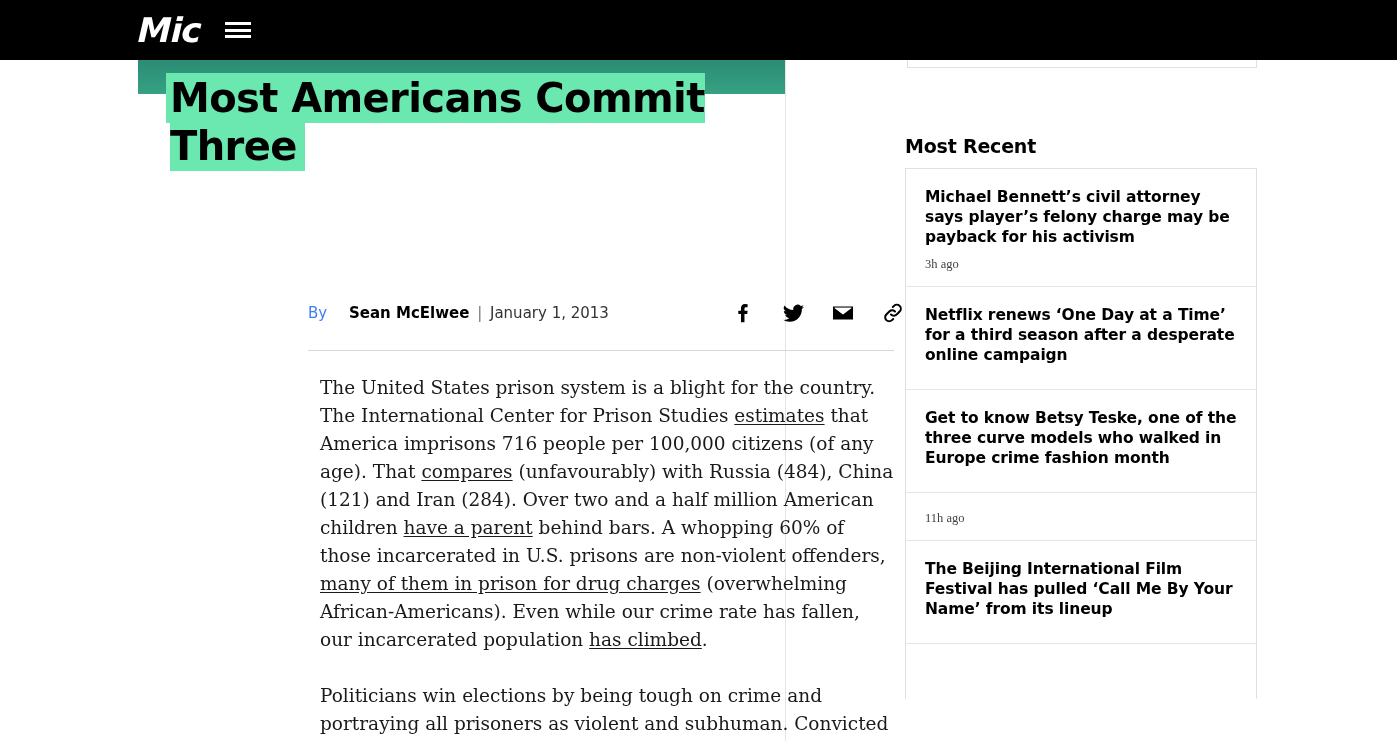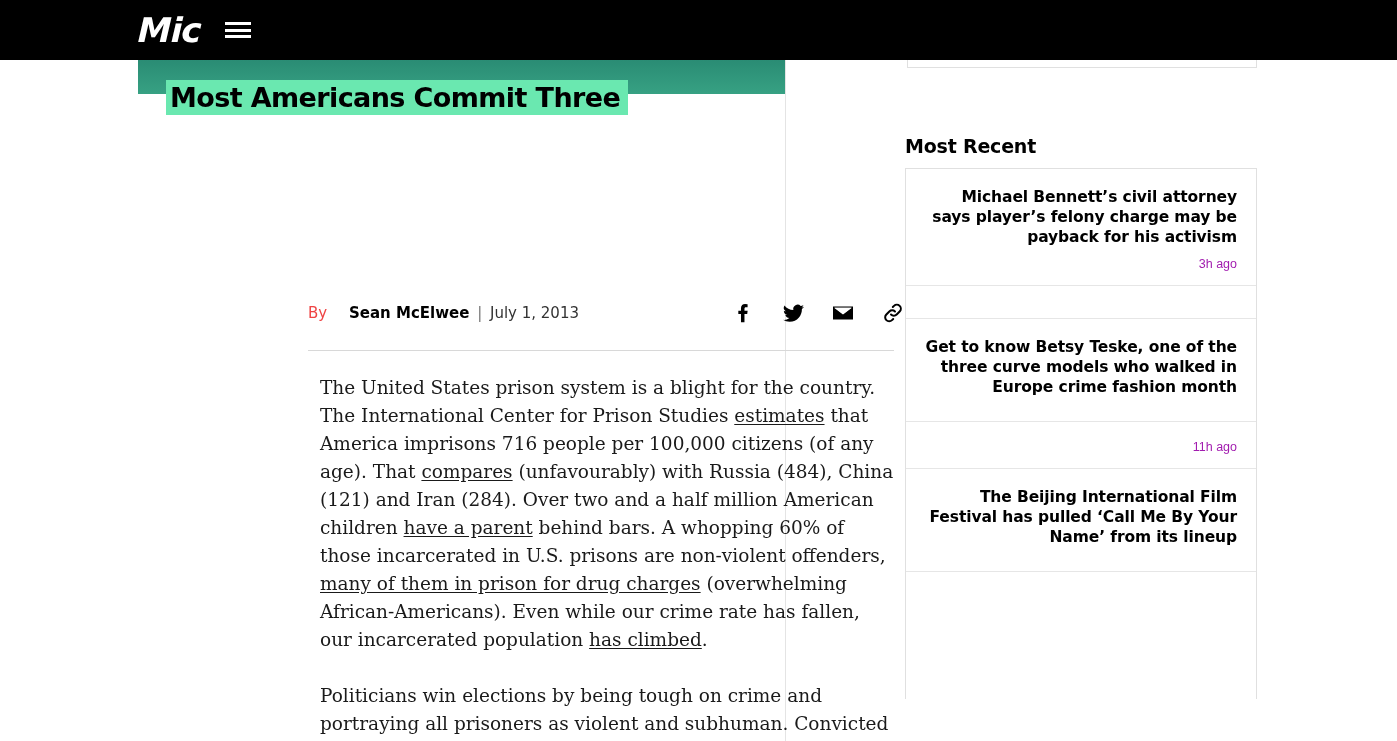--- a/index.html
+++ b/index.html
@@ -80,40 +80,40 @@
 
   .headline {
     margin: 0;
     padding: 0;
     position: absolute;
     top: 14px;
     left: 32px;
     width: 600px;
     font-family: "DejaVu Sans", sans-serif;
     font-weight: bold;
-    font-size: 27px;
+    font-size: 40px;
     line-height: 48px;
     letter-spacing: -0.6px;
     color: #000000;
   }
   .headline .hl {
     background: #6ae8b0;
     box-shadow: 8px 0 0 #6ae8b0, -4px 0 0 #6ae8b0;
     padding: 2px 0;
   }
 
   .byline {
     position: absolute;
     top: 244px;
     left: 170px;
     font-size: 15px;
     color: #222222;
     font-family: "DejaVu Sans", sans-serif;
   }
-  .byline .by-label { font-weight: normal; color:#ef4444; }
+  .byline .by-label { font-weight: normal; color:#3b82f6; }
   .byline .author { font-weight: bold; color: #000; margin-left: 17px; }
   .byline .sep { color: #777; padding: 0 3px; }
   .byline .date { color: #333; }
 
   .share-row {
     position: absolute;
     top: 240px;
     left: 592px;
     display: flex;
     align-items: center;
@@ -183,40 +183,39 @@
   .recent-list {
     position: absolute;
     top: 108px;
     left: 25px;
     width: 352px;
     border: 1px solid #e0e0e0;
     border-bottom: none;
     background: #fff;
     overflow: hidden;
     height: 531px;
-    text-align: right;
   }
   .recent-item {
     padding: 18px 19px 14px 19px;
     border-bottom: 1px solid #e6e6e6;
     cursor: pointer;
   }
   .recent-item .r-title {
     font-family: "DejaVu Sans", sans-serif;
     font-weight: bold;
     font-size: 15.5px;
     line-height: 20px;
     color: #000;
     letter-spacing: -0.1px;
     margin: 0 0 10px 0;
   }
   .recent-item .r-time {
-    font-family: Liberation Sans, sans-serif;
+    font-family: Liberation Serif, serif;
     font-size: 12.5px;
-    color: #a21caf;
+    color: #404040;
   }
 </style>
 </head>
 <body>
 
 <div class="navbar">
   <div class="nav-logo">Mic</div>
   <div class="nav-menu-btn">
     <span></span>
     <span></span>
@@ -232,21 +231,21 @@
 
     <h1 class="headline">
       <span class="hl">Most Americans Commit Three</span><br>
       <br>
     </h1>
 
     <div class="byline">
       <span class="by-label">By</span>
       <span class="author">Sean McElwee</span>
       <span class="sep">|</span>
-      <span class="date">July 1, 2013</span>
+      <span class="date">January 1, 2013</span>
     </div>
 
     <div class="share-row">
       <div class="share-icon">
         <svg width="22" height="22" viewBox="0 0 24 24" aria-hidden="true">
           <path fill="#000" d="M13.6 22v-9h3l.45-3.5H13.6V7.3c0-1 .28-1.7 1.73-1.7H17V2.47A24 24 0 0 0 14.3 2.3c-2.67 0-4.5 1.63-4.5 4.63V9.5H6.9V13h2.9v9z"></path>
         </svg>
       </div>
       <div class="share-icon">
         <svg width="23" height="23" viewBox="0 0 24 24" aria-hidden="true">
@@ -285,20 +284,21 @@
     <div class="recent-title">Most Recent</div>
 
     <div class="recent-list">
 
       <div class="recent-item">
         <div class="r-title">Michael Bennett’s civil attorney says player’s felony charge may be payback for his activism</div>
         <div class="r-time">3h ago</div>
       </div>
 
       <div class="recent-item">
+        <div class="r-title">Netflix renews ‘One Day at a Time’ for a third season after a desperate online campaign</div>
       </div>
 
       <div class="recent-item">
         <div class="r-title">Get to know Betsy Teske, one of the three curve models who walked in Europe crime fashion month</div>
       </div>
 
       <div class="recent-item">
         <div class="r-time">11h ago</div>
       </div>
 

